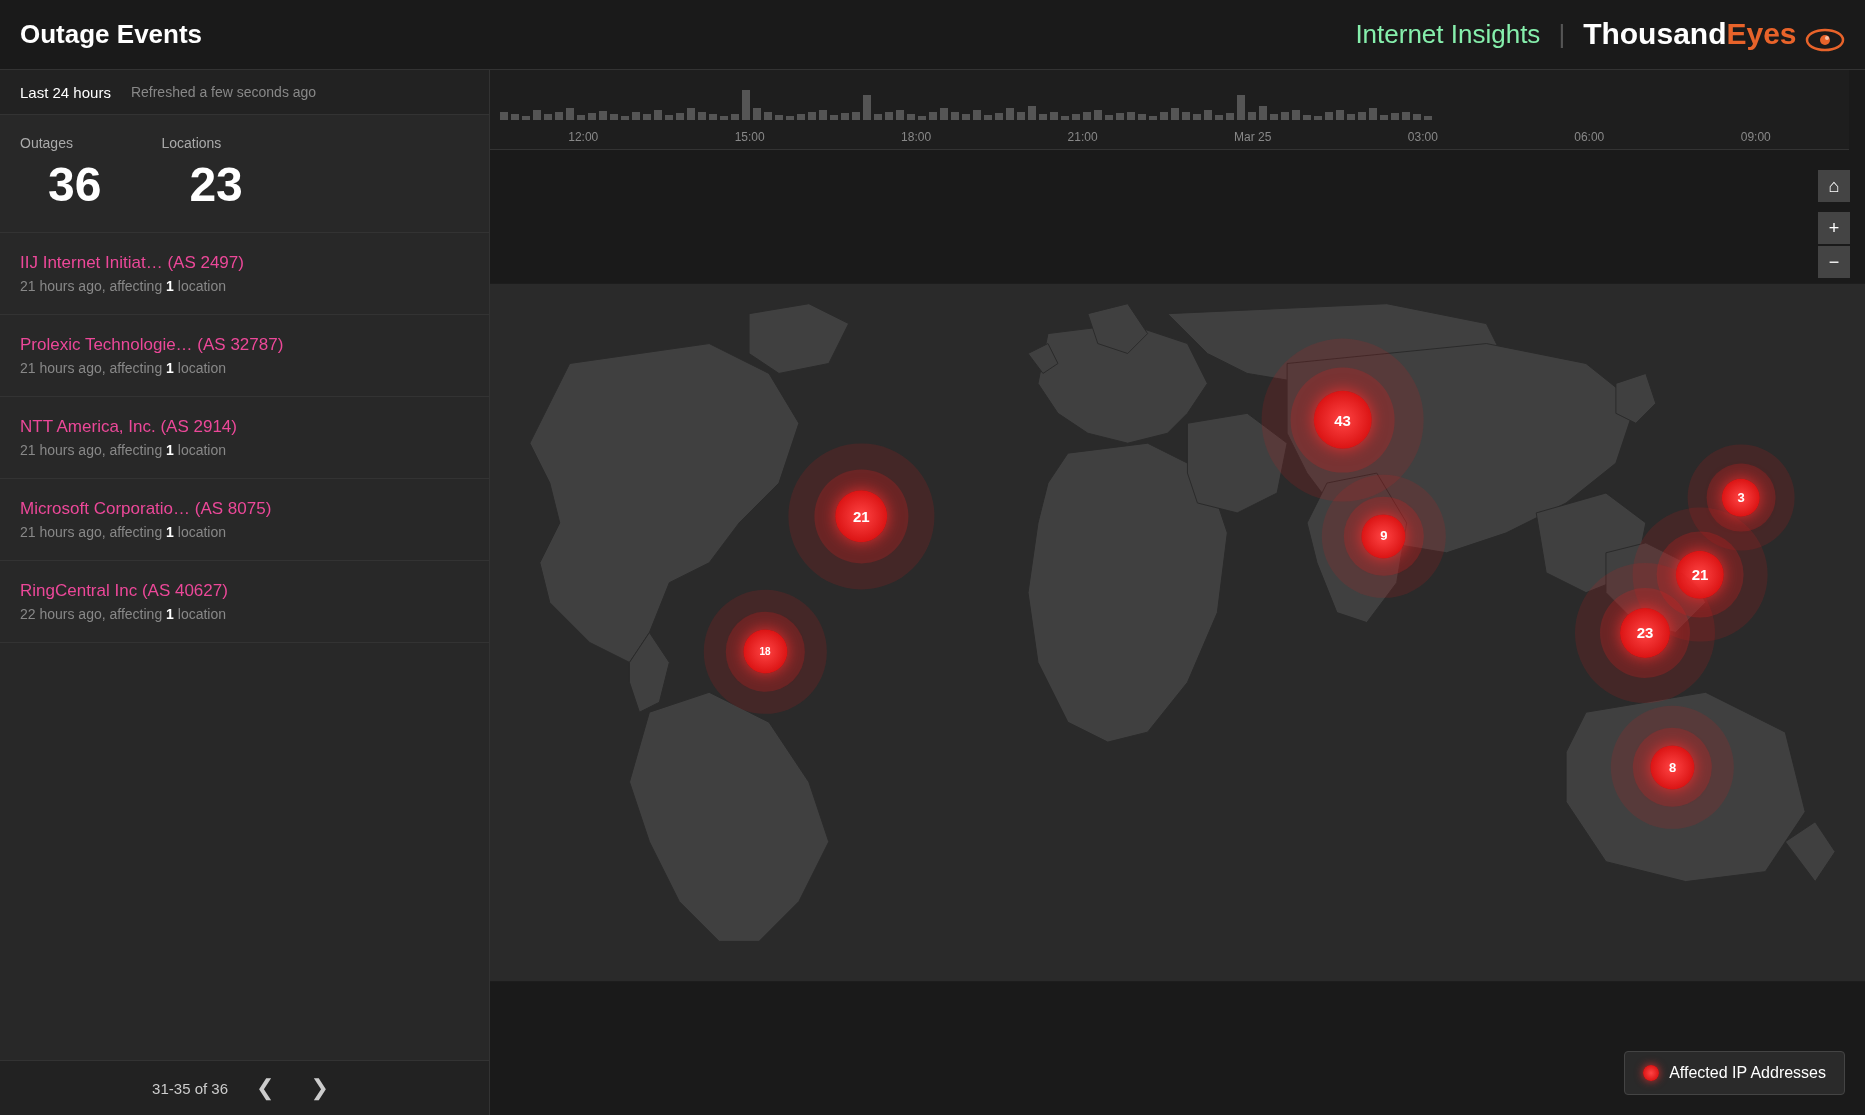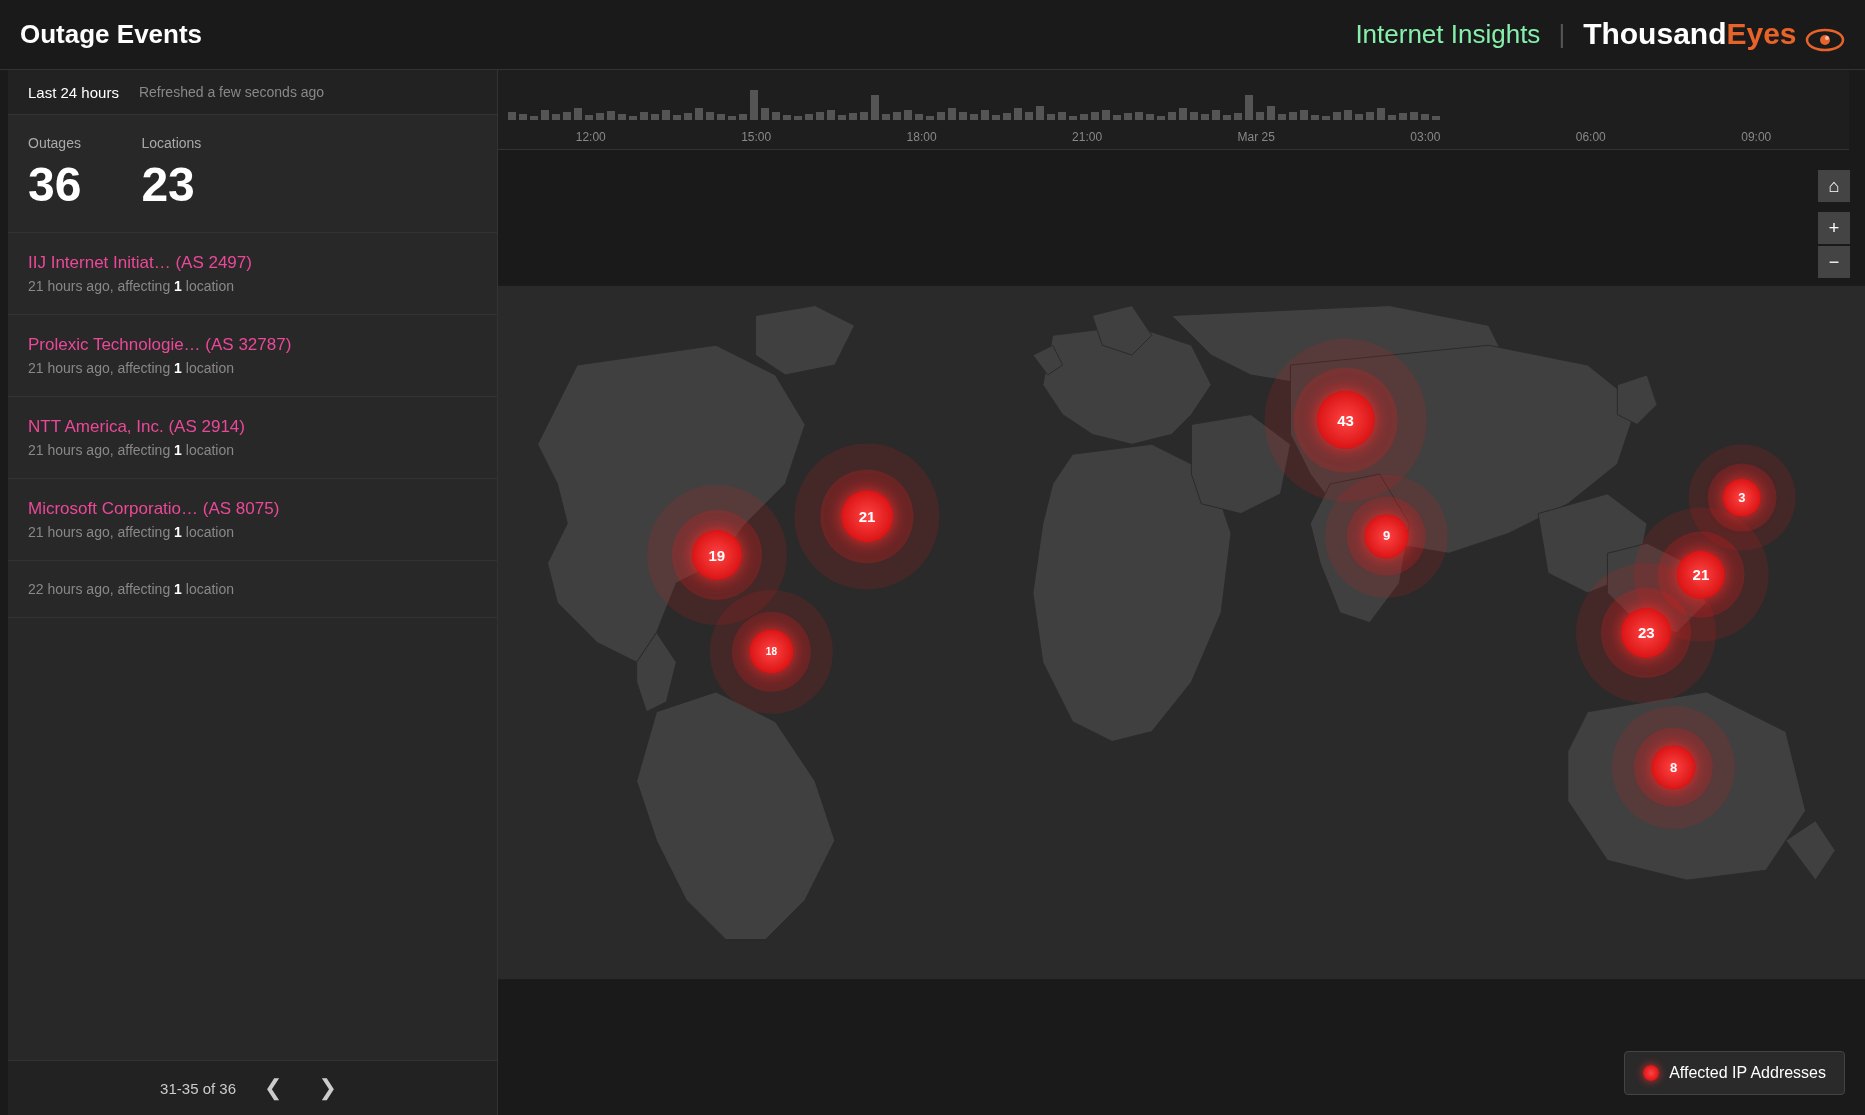--- a/index.html
+++ b/index.html
@@ -54,21 +54,20 @@
       font-size: 30px;
       font-weight: bold;
       color: #e8632a;
     }
 
     
     .main {
       display: flex;
       flex: 1;
       overflow: hidden;
-      padding-left: 8px;
     }
 
     
     .left-panel {
       width: 490px;
       background: #1e1e1e;
       display: flex;
       flex-direction: column;
       flex-shrink: 0;
       border-right: 1px solid #333;
@@ -105,20 +104,21 @@
     .stat-label {
       font-size: 14px;
       color: #aaa;
       margin-bottom: 6px;
       font-weight: 500;
     }
     .stat-value {
       font-size: 48px;
       font-weight: bold;
       color: #fff;
+      margin-left: 28px;
     }
 
     .event-list {
       flex: 1;
       overflow-y: auto;
       background: #282828;
     }
     .event-item {
       padding: 20px 20px;
       border-bottom: 1px solid #333;
@@ -371,20 +371,21 @@
     </div>
         <div class="event-item">
       <div class="event-name">NTT America, Inc. (AS 2914)</div>
       <div class="event-meta">21 hours ago, affecting <strong>1</strong> location</div>
     </div>
         <div class="event-item">
       <div class="event-name">Microsoft Corporatio… (AS 8075)</div>
       <div class="event-meta">21 hours ago, affecting <strong>1</strong> location</div>
     </div>
         <div class="event-item">
+      <div class="event-name">RingCentral Inc (AS 40627)</div>
       <div class="event-meta">22 hours ago, affecting <strong>1</strong> location</div>
     </div>
       </div>
 
     <div class="pagination">
       <span class="page-info">31-35 of 36</span>
       <button class="page-btn">❮</button>
       <button class="page-btn">❯</button>
     </div>
 
@@ -528,25 +529,20 @@
 
           <path d="M1120,270 L1160,260 L1200,280 L1220,320 L1190,350 L1150,340 L1120,310 Z" fill="#404040" stroke="#2a2a2a" stroke-width="1"></path>
 
           <path d="M1100,430 L1220,410 L1300,450 L1320,530 L1280,590 L1200,600 L1120,580 L1080,520 L1080,470 Z" fill="#404040" stroke="#2a2a2a" stroke-width="1"></path>
 
           <path d="M1300,560 L1330,540 L1350,570 L1330,600 Z" fill="#404040" stroke="#2a2a2a" stroke-width="1"></path>
         </svg>
 
         
         <div id="clusters-container" style="position:absolute;top:0;left:0;right:0;bottom:0;pointer-events:none;">
-            <div class="cluster" style="top: 42%; left: 16%; width: 140px; height: 140px;">
-              <div class="cluster-outer" style="width: 140px; height: 140px; top: 50%; left: 50%; transform: translate(-50%, -50%);"></div>
-              <div class="cluster-mid" style="width: 90px; height: 90px; top: 50%; left: 50%; transform: translate(-50%, -50%);"></div>
-              <div class="cluster-inner" style="width: 50px; height: 50px; font-size: 15px;">19</div>
-            </div>
             <div class="cluster" style="top: 52%; left: 20%; width: 123.2px; height: 123.2px;">
               <div class="cluster-outer" style="width: 123.2px; height: 123.2px; top: 50%; left: 50%; transform: translate(-50%, -50%);"></div>
               <div class="cluster-mid" style="width: 79.2px; height: 79.2px; top: 50%; left: 50%; transform: translate(-50%, -50%);"></div>
               <div class="cluster-inner" style="width: 44px; height: 44px; font-size: 10px;">18</div>
             </div>
             <div class="cluster" style="top: 38%; left: 27%; width: 145.6px; height: 145.6px;">
               <div class="cluster-outer" style="width: 145.6px; height: 145.6px; top: 50%; left: 50%; transform: translate(-50%, -50%);"></div>
               <div class="cluster-mid" style="width: 93.6px; height: 93.6px; top: 50%; left: 50%; transform: translate(-50%, -50%);"></div>
               <div class="cluster-inner" style="width: 52px; height: 52px; font-size: 15px;">21</div>
             </div>

